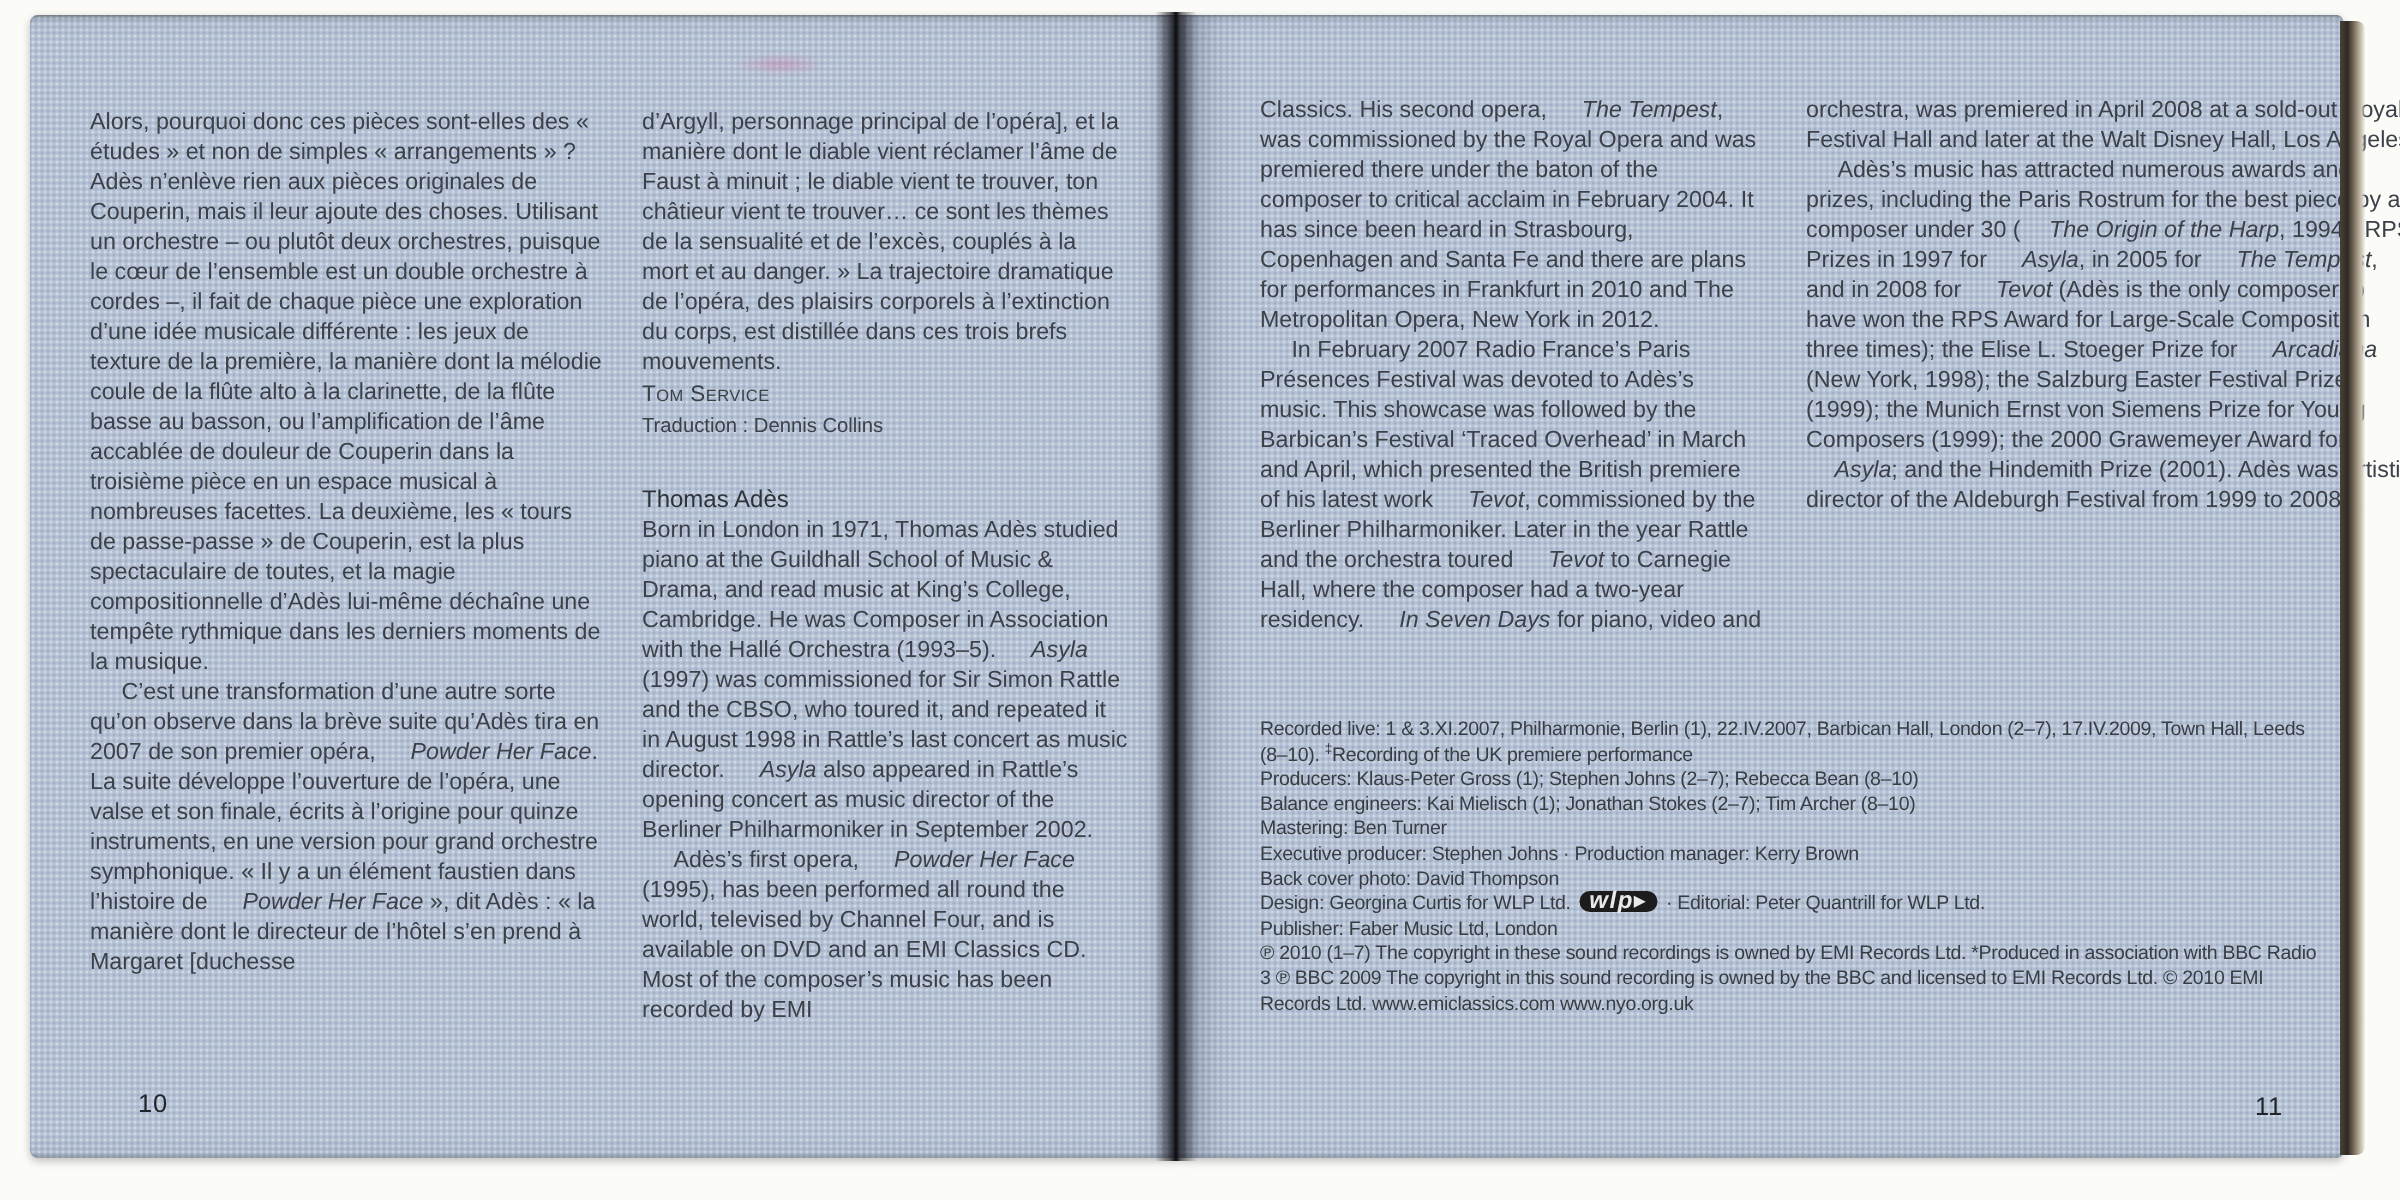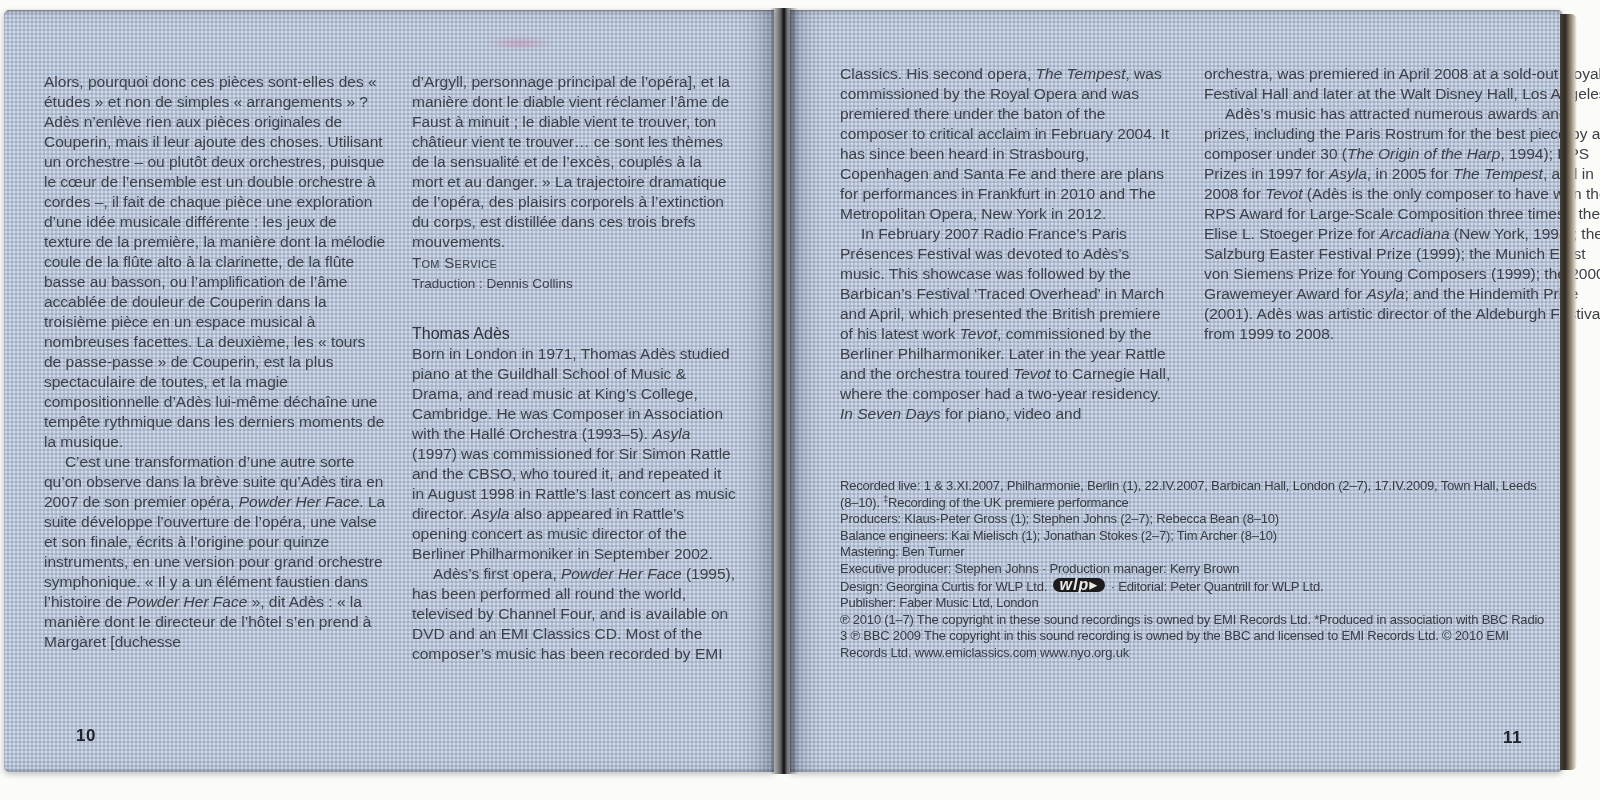--- a/index.html
+++ b/index.html
@@ -15,21 +15,21 @@
     position:absolute;top:10px;height:762px;
     background-color:#b5c1d4;
     background-image:
       radial-gradient(circle, rgba(255,255,255,0.40) 0.9px, transparent 1.1px),
       radial-gradient(circle, rgba(82,102,134,0.20) 0.9px, transparent 1.1px);
     background-size:4px 4px,4px 4px;
     background-position:0 0,2px 2px;
     color:#3c4149;
   }
   .page-left{
-    left:4px;width:770px;
+    left:20px;width:770px;
     border-radius:5px 0 0 5px;
     box-shadow:
       inset -20px 0 26px -14px rgba(35,45,65,0.45),
       inset 0 3px 3px -2px rgba(20,20,20,0.45),
       inset 0 -3px 3px -2px rgba(20,20,20,0.30),
       0 2px 6px rgba(0,0,0,0.25);
   }
   .page-right{
     left:790px;width:772px;
     border-radius:0 4px 4px 0;
@@ -57,33 +57,33 @@
   .scan-smudge{
     position:absolute;left:488px;top:36px;width:64px;height:14px;z-index:3;
     background:radial-gradient(ellipse at center, rgba(205,115,160,0.38) 0%, rgba(205,115,160,0) 70%);
     filter:blur(1px);
   }
 
   
   .col{position:absolute;font-size:15.5px;line-height:20px;text-align:left;}
   .para{margin:0;}
   .para.indent{text-indent:1.35em;}
-  .para i{font-style:italic;}
+  .para i{font-style:italic;padding-left:19px;}
 
   .author-credit{
     margin:1px 0 0 0;font-size:15px;line-height:20px;
     font-variant:small-caps;letter-spacing:0.3px;
   }
   .translation-credit{margin:1px 0 0 0;font-size:13.5px;line-height:20px;}
   .bio-heading{
     margin:30px 0 0 0;font-size:16px;line-height:20px;font-weight:normal;color:#2e333a;
   }
 
   .page-number{
-    position:absolute;font-size:17px;font-weight:bold;color:#20242a;letter-spacing:0.5px;
+    position:absolute;font-size:17px;font-weight:normal;color:#20242a;letter-spacing:0.5px;
   }
   .page-number.left{left:72px;bottom:26px;}
   .page-number.right{right:40px;bottom:24px;}
 
   
   .credits{
     position:absolute;left:50px;top:468px;width:706px;
     font-size:13px;line-height:16.6px;letter-spacing:-0.2px;color:#383d44;
   }
   .credit-line{margin:0;}
@@ -125,20 +125,21 @@
       <p class="para">orchestra, was premiered in April 2008 at a sold-out Royal Festival Hall and later at the Walt Disney Hall, Los Angeles.</p>
       <p class="para indent">Adès’s music has attracted numerous awards and prizes, including the Paris Rostrum for the best piece by a composer under 30 (<i>The Origin of the Harp</i>, 1994); RPS Prizes in 1997 for <i>Asyla</i>, in 2005 for <i>The Tempest</i>, and in 2008 for <i>Tevot</i> (Adès is the only composer to have won the RPS Award for Large-Scale Composition three times); the Elise L. Stoeger Prize for <i>Arcadiana</i> (New York, 1998); the Salzburg Easter Festival Prize (1999); the Munich Ernst von Siemens Prize for Young Composers (1999); the 2000 Grawemeyer Award for <i>Asyla</i>; and the Hindemith Prize (2001). Adès was artistic director of the Aldeburgh Festival from 1999 to 2008.</p>
     </div>
 
     <div class="credits">
       <p class="credit-line">Recorded live: 1 &amp; 3.XI.2007, Philharmonie, Berlin (1), 22.IV.2007, Barbican Hall, London (2–7), 17.IV.2009, Town Hall, Leeds (8–10). <sup>‡</sup>Recording of the UK premiere performance</p>
       <p class="credit-line">Producers: Klaus-Peter Gross (1); Stephen Johns (2–7); Rebecca Bean (8–10)</p>
       <p class="credit-line">Balance engineers: Kai Mielisch (1); Jonathan Stokes (2–7); Tim Archer (8–10)</p>
       <p class="credit-line">Mastering: Ben Turner</p>
       <p class="credit-line">Executive producer: Stephen Johns · Production manager: Kerry Brown</p>
+      <p class="credit-line">Back cover photo: David Thompson</p>
       <p class="credit-line">
         <span>Design: Georgina Curtis for WLP Ltd.</span>
         <span class="wlp-logo">wlp▸</span>
         <span>· Editorial: Peter Quantrill for WLP Ltd.</span>
       </p>
       <p class="credit-line">Publisher: Faber Music Ltd, London</p>
       <p class="credit-line">℗ 2010 (1–7) The copyright in these sound recordings is owned by EMI Records Ltd. *Produced in association with BBC Radio 3 ℗ BBC 2009 The copyright in this sound recording is owned by the BBC and licensed to EMI Records Ltd. © 2010 EMI Records Ltd. www.emiclassics.com  www.nyo.org.uk</p>
     </div>
 
     <div class="page-number right">11</div>

